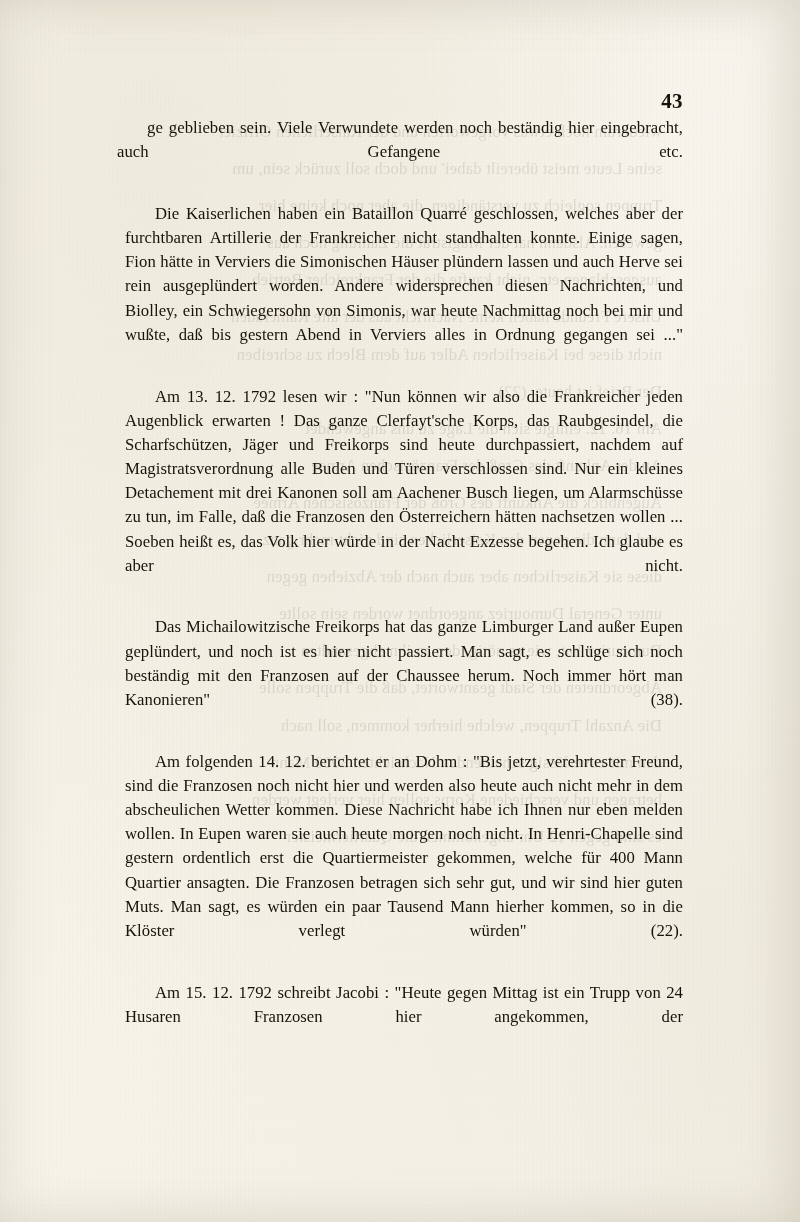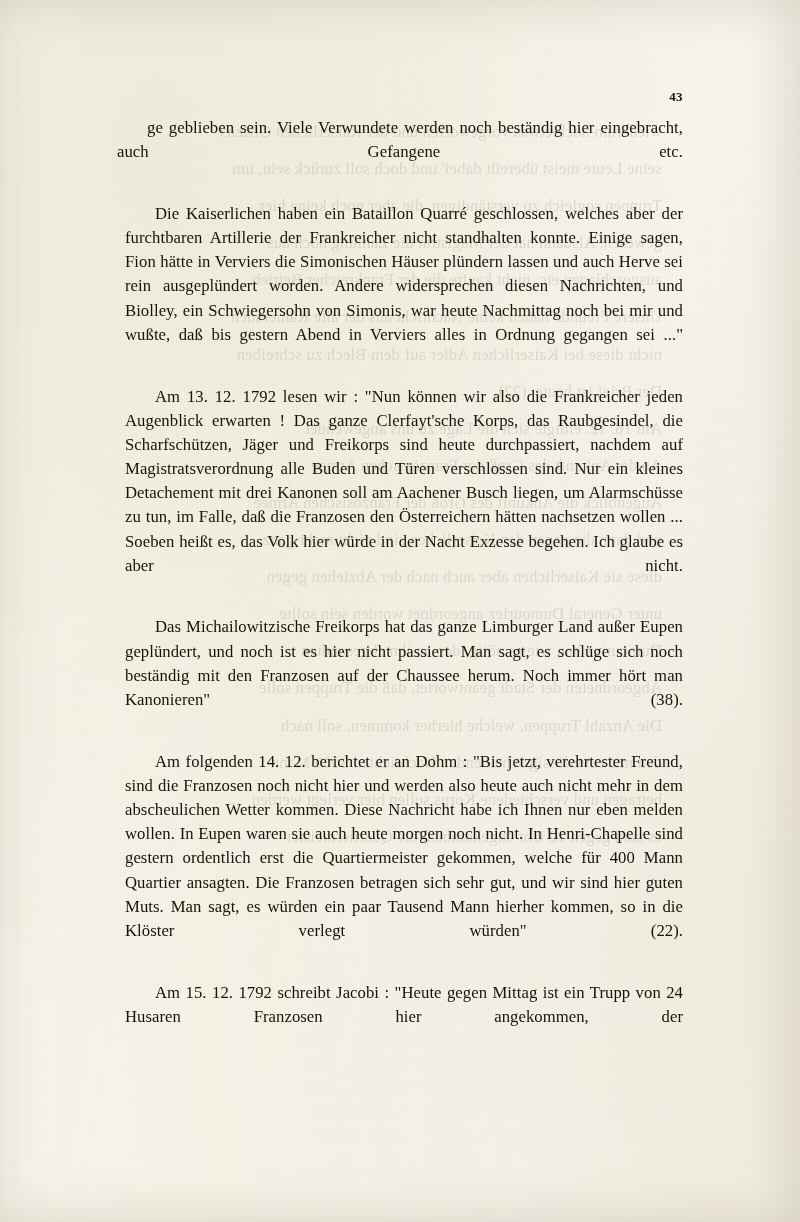--- a/index.html
+++ b/index.html
@@ -62,21 +62,21 @@
   .bleed p { margin: 0 0 13px 0; text-indent: 30px; }
 
   
   .folio {
     position: absolute;
     top: 89px;
     left: 0;
     width: 683px;
     text-align: right;
     font-weight: bold;
-    font-size: 13px;
+    font-size: 21px;
     color: #16120c;
     letter-spacing: .4px;
   }
   .textblock {
     position: absolute;
     left: 117px;
     top: 116px;
     width: 566px;
     font-size: 16.7px;
     line-height: 24.15px;

